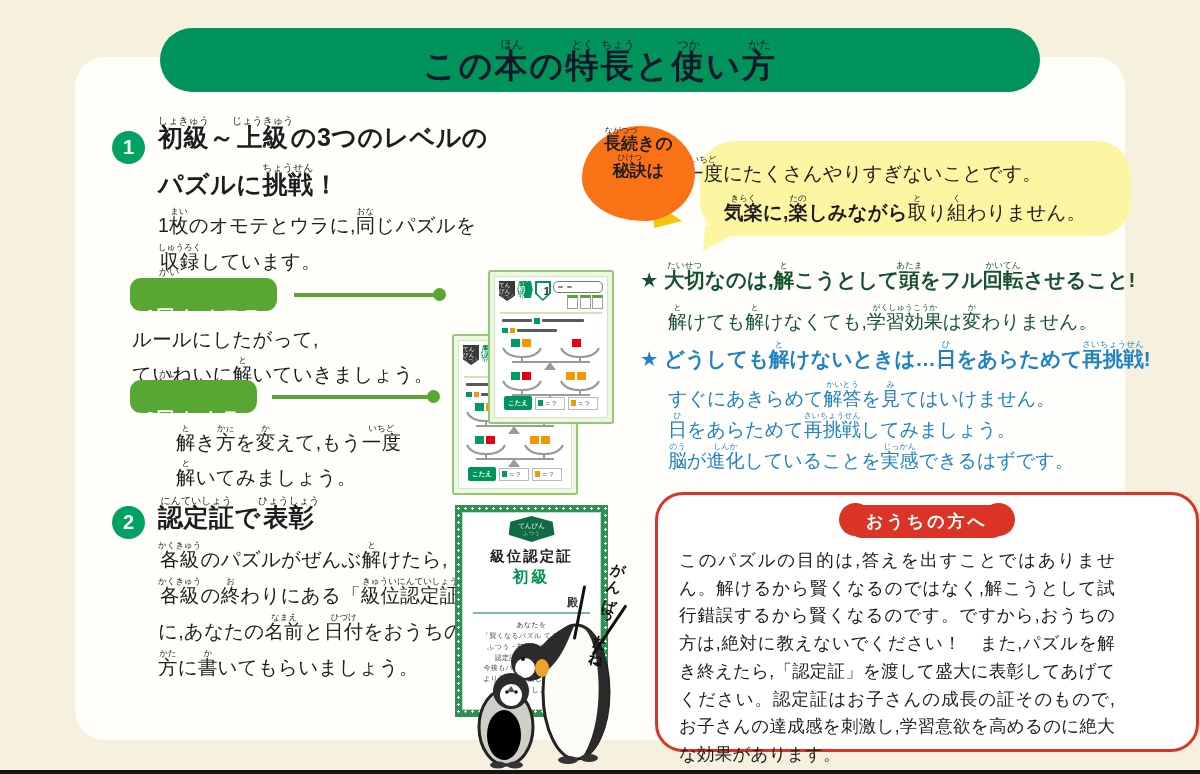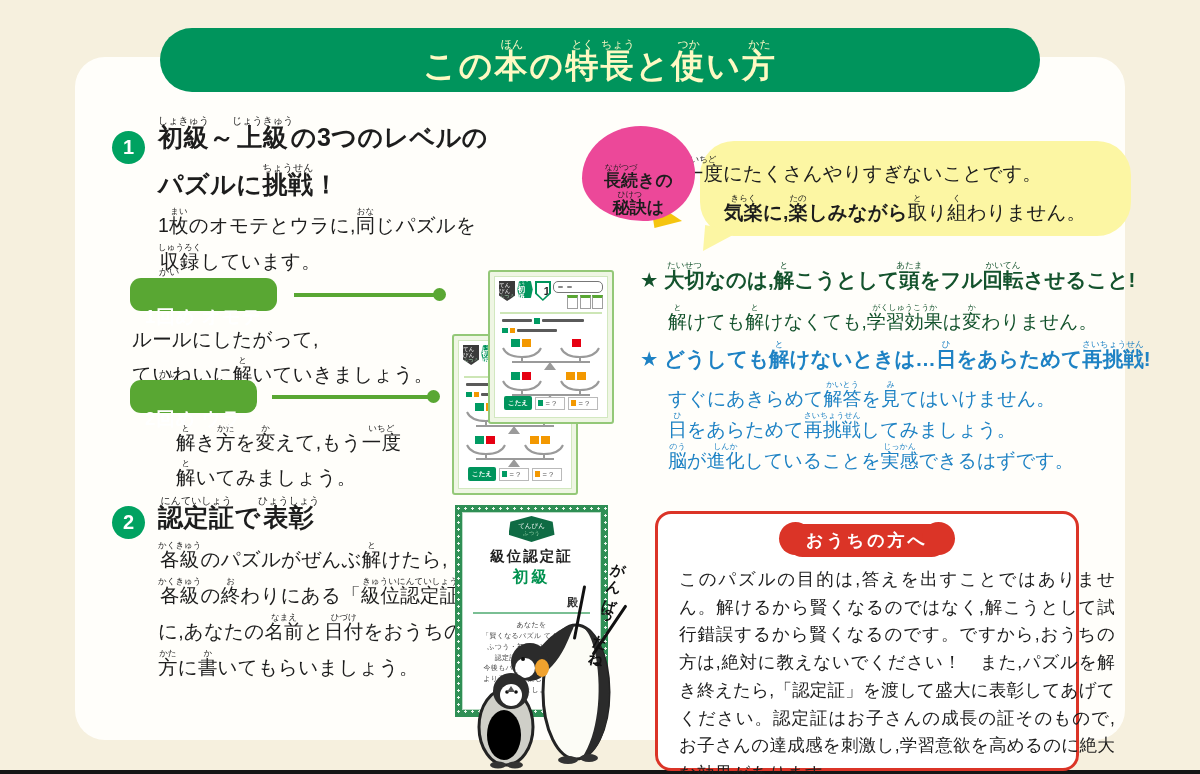--- a/index.html
+++ b/index.html
@@ -9,21 +9,21 @@
   .edge{position:absolute;left:0;right:0;bottom:0;height:4px;background:#151515;}
 
   
   ruby{ruby-align:center;}
   rt{font-size:42%;font-weight:normal;letter-spacing:0;}
   .b{font-weight:bold;}
 
   
   .banner{position:absolute;left:160px;top:28px;width:880px;height:64px;border-radius:32px;background:#00945c;
           display:flex;align-items:center;justify-content:center;z-index:5;}
-  .banner-title{color:#fef9c3;font-size:33px;font-weight:bold;line-height:1;letter-spacing:2px;padding-top:6px;}
+  .banner-title{color:#0f172a;font-size:33px;font-weight:bold;line-height:1;letter-spacing:2px;padding-top:6px;}
   .banner-title rt{font-size:11px;}
 
   
   .numbadge{position:absolute;width:33px;height:33px;border-radius:50%;background:#00a261;color:#fff;
             font-size:20px;font-weight:bold;display:flex;align-items:center;justify-content:center;z-index:2;}
   .sec-heading{position:absolute;font-size:25px;font-weight:bold;line-height:47px;letter-spacing:0.5px;z-index:2;margin:0;}
   .sec-heading rt{font-size:10px;}
   .body-text{position:absolute;font-size:19.5px;line-height:36px;letter-spacing:0.2px;z-index:2;}
   .body-text rt{font-size:8.5px;}
   .caption{line-height:35px;}
@@ -87,41 +87,41 @@
 
   
   .penguins{position:absolute;left:468px;top:574px;width:152px;height:198px;z-index:6;}
   .speech{position:absolute;left:598px;top:551px;writing-mode:vertical-rl;font-size:14.5px;font-weight:bold;
           letter-spacing:2px;transform:rotate(14deg);z-index:6;color:#111;}
   .slash{position:absolute;background:#111;border-radius:2px;z-index:6;}
   .slash1{left:578px;top:585px;width:3px;height:55px;transform:rotate(11deg);}
   .slash2{left:608px;top:600px;width:3px;height:60px;transform:rotate(34deg);}
 
   
-  .blob{position:absolute;left:582px;top:126px;width:113px;height:95px;background:#ec4899;
-        border-radius:52% 48% 46% 54%/55% 50% 50% 45%;display:flex;align-items:flex-end;justify-content:center;z-index:3;}
+  .blob{position:absolute;left:582px;top:126px;width:113px;height:95px;background:#f97316;
+        border-radius:52% 48% 46% 54%/55% 50% 50% 45%;display:flex;align-items:flex-start;justify-content:center;z-index:3;font-family:Liberation Mono, monospace;}
   .blob-tail{position:absolute;left:650px;top:196px;width:32px;height:32px;background:#f5c50f;
         clip-path:polygon(0 12%,100% 78%,14% 100%);z-index:2;}
   .blob-label{color:#1d1d1d;font-size:17px;font-weight:bold;text-align:center;line-height:27px;}
   .blob-label rt{font-size:8px;}
   .bubble{position:absolute;left:700px;top:141px;width:431px;height:95px;background:#fcf6a3;border-radius:34px;z-index:1;}
   .bubble-tail{position:absolute;left:703px;top:225px;width:36px;height:26px;background:#fcf6a3;
         clip-path:polygon(6% 0,100% 26%,0 100%);z-index:1;}
   .bubble-l1{position:absolute;left:684px;top:155px;font-size:19.5px;z-index:2;white-space:nowrap;}
   .bubble-l2{position:absolute;left:724px;top:194px;font-size:19.5px;z-index:2;white-space:nowrap;}
   .bubble-l1 rt,.bubble-l2 rt{font-size:8.5px;}
 
   
   .pt-title{position:absolute;font-size:20.5px;font-weight:bold;white-space:nowrap;z-index:2;}
   .pt-body{position:absolute;font-size:19px;z-index:2;}
   .red{color:#14532d;} .blue{color:#1e82c4;}
 
   
-  .pbox{position:absolute;left:655px;top:492px;width:424px;height:260px;background:#fff;
-        border:3.5px solid #db3427;border-radius:16px;box-sizing:border-box;z-index:2;margin-top:19px;}
+  .pbox{position:absolute;left:655px;top:492px;width:544px;height:260px;background:#fff;
+        border:3.5px solid #db3427;border-radius:28px;box-sizing:border-box;z-index:2;}
   .pbox-badge{position:absolute;top:10px;left:50%;transform:translateX(-50%);background:#db3427;color:#fff;
         font-size:17px;font-weight:bold;letter-spacing:3px;padding:5px 20px;border-radius:999px;white-space:nowrap;}
   .pbox-badge::before,.pbox-badge::after{content:"";position:absolute;top:-2px;width:33px;height:33px;
         border-radius:50%;background:#db3427;z-index:-1;}
   .pbox-badge::before{left:-7px;} .pbox-badge::after{right:-7px;}
   .pbox-body{position:absolute;left:21px;top:52px;width:436px;font-size:17.5px;line-height:27.7px;
         color:#1c1c1c;text-align:justify;letter-spacing:0.2px;}
 </style>
 </head>
 <body>

